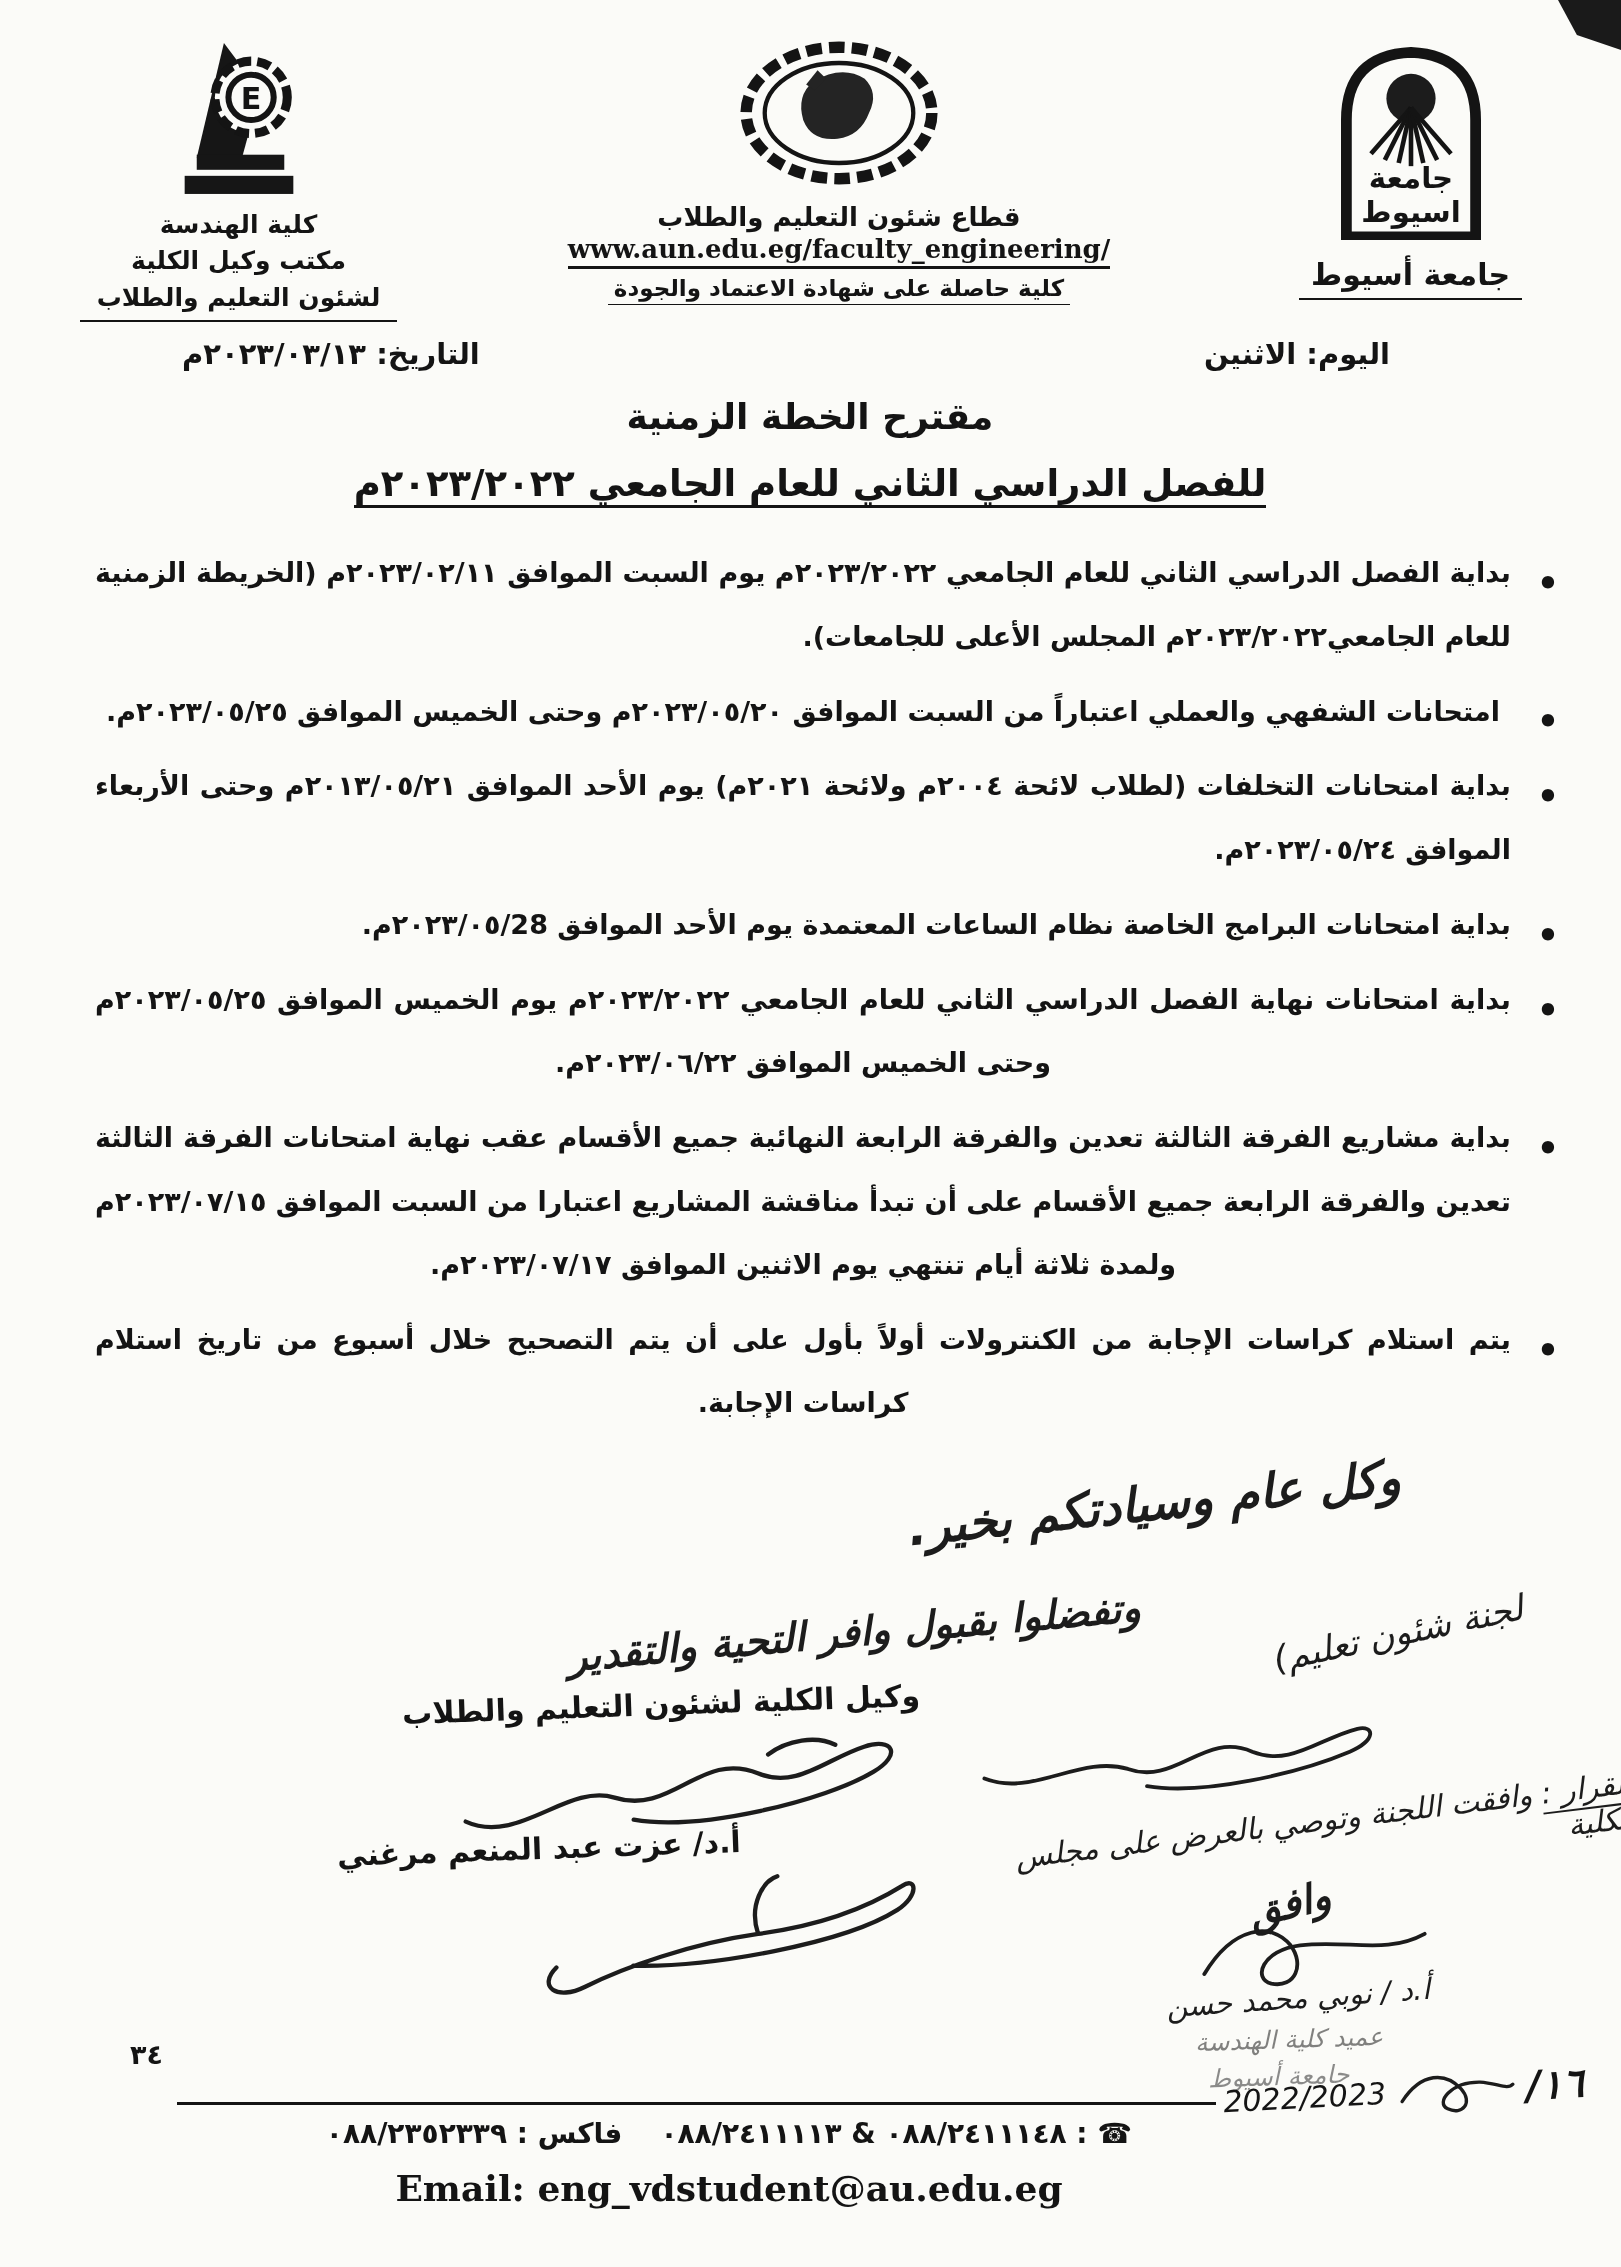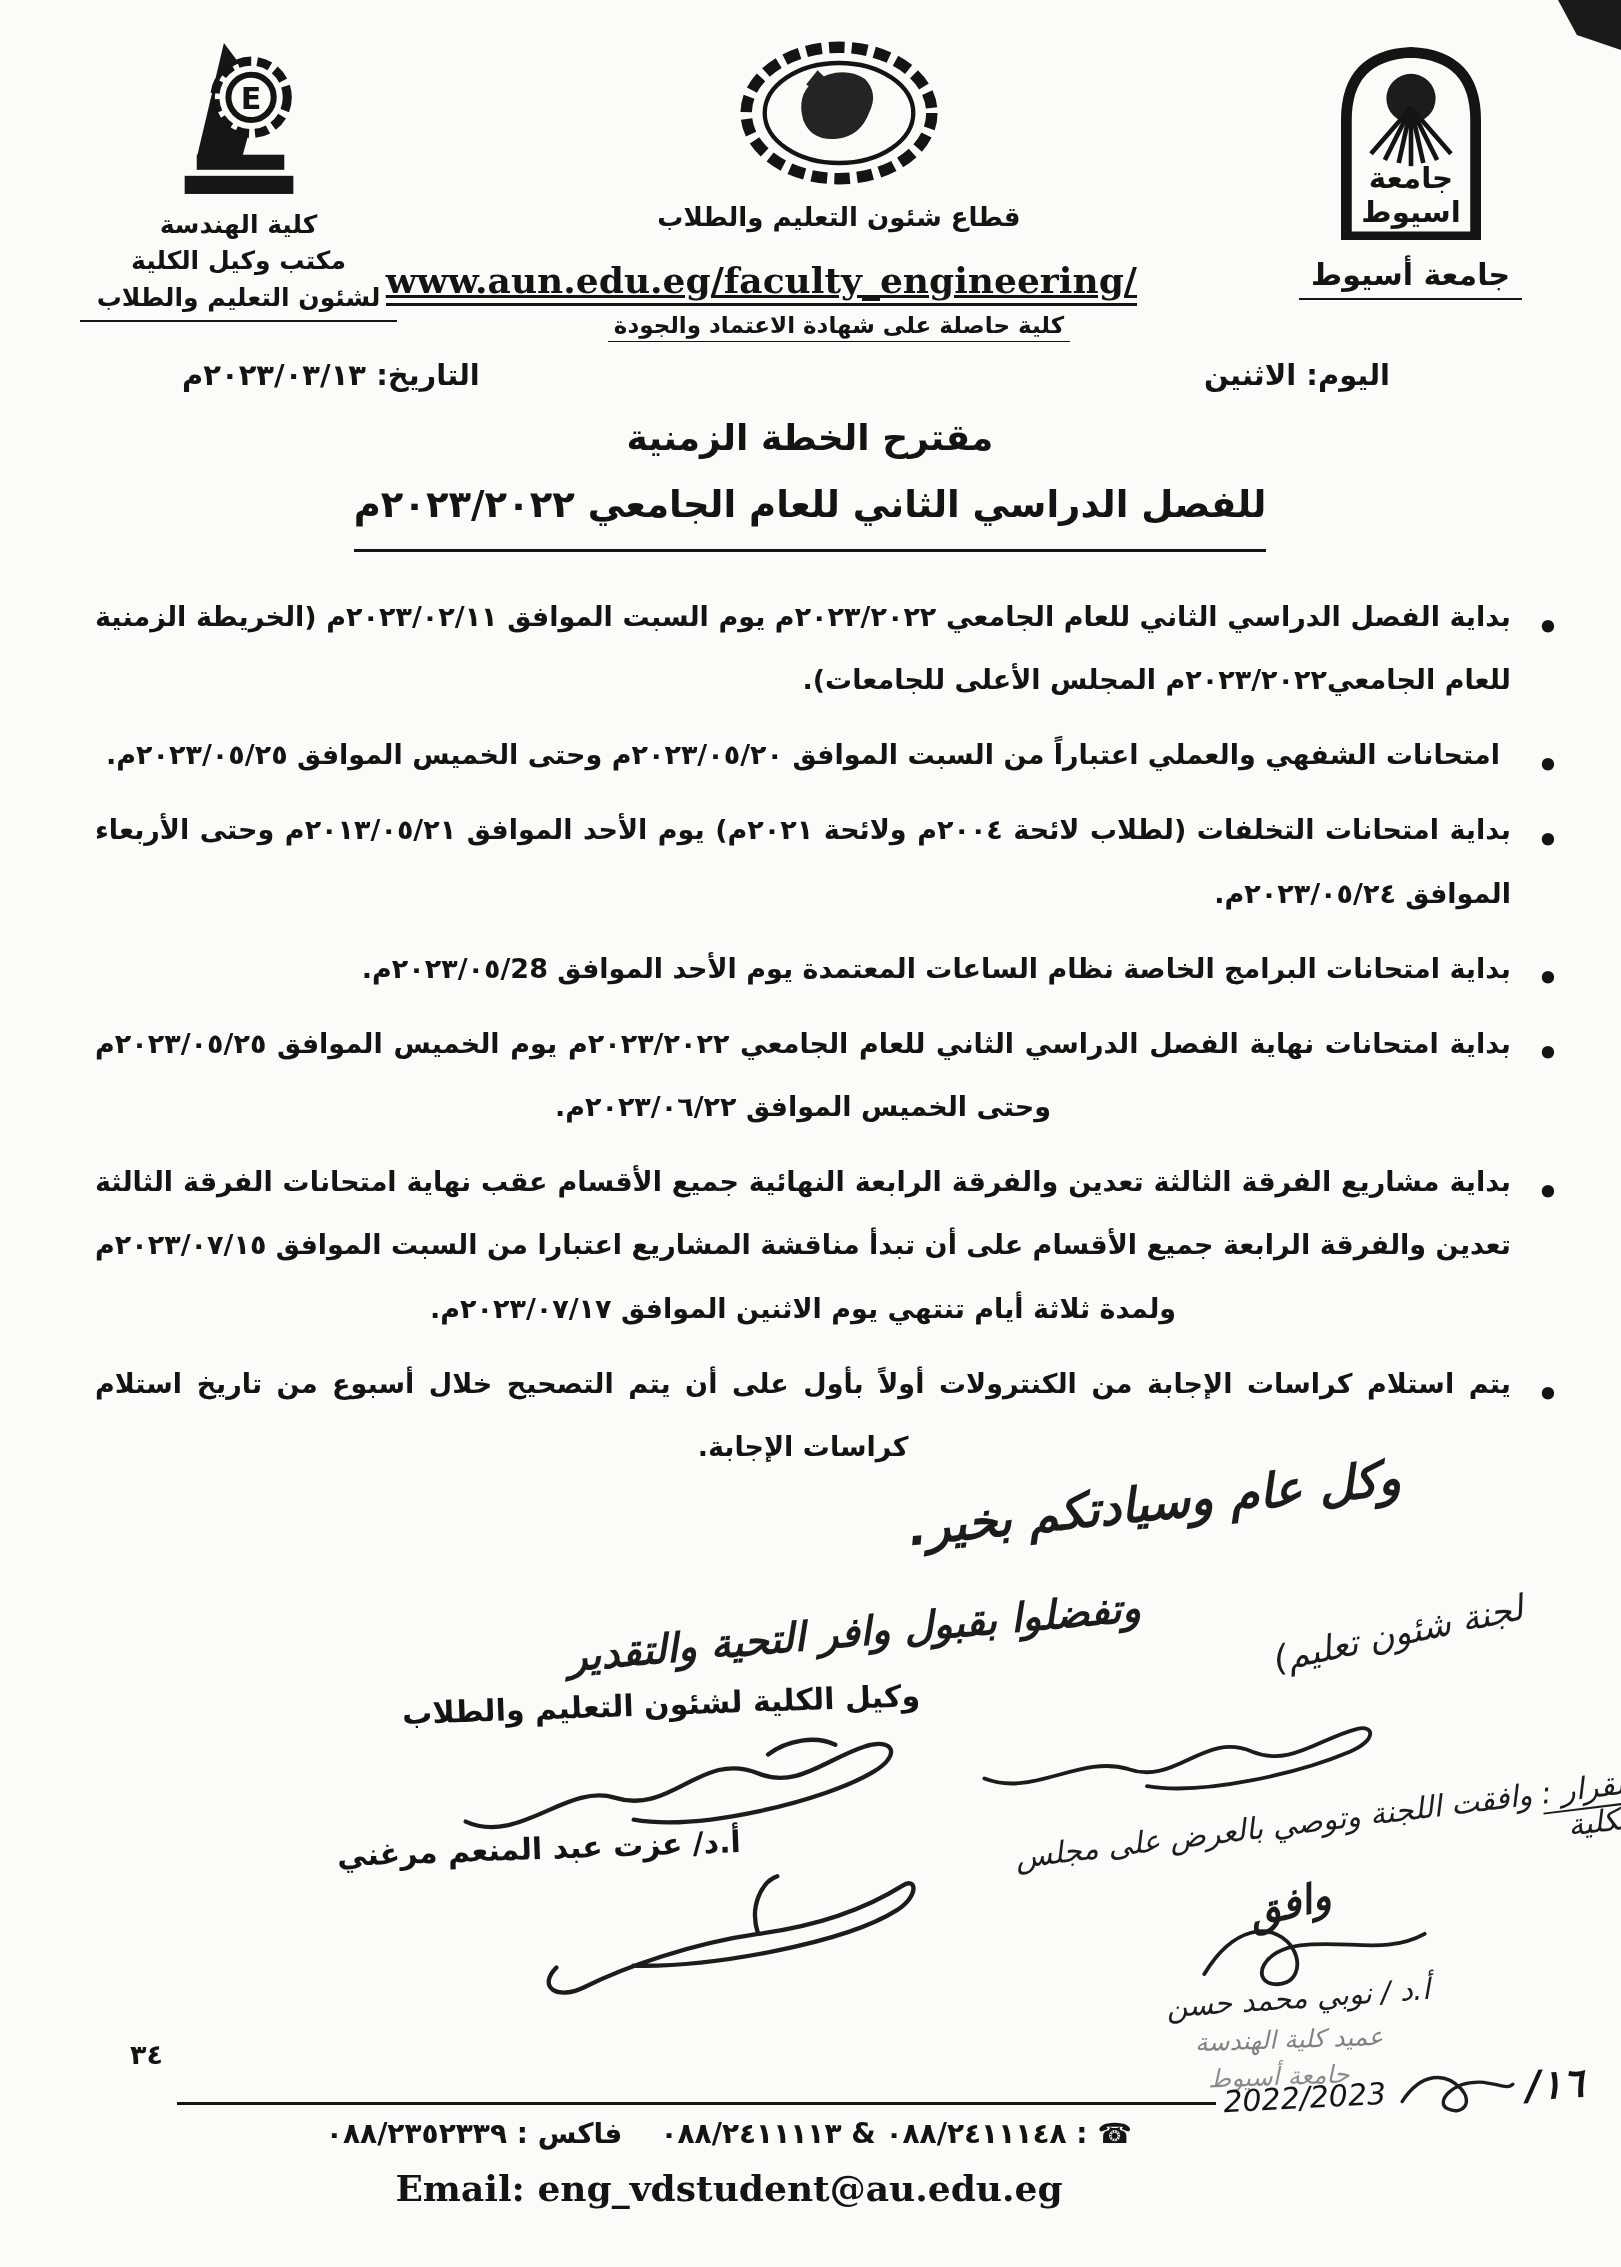--- a/index.html
+++ b/index.html
@@ -9,31 +9,31 @@
     font-family:"DejaVu Sans",sans-serif;direction:rtl;
   }
   
   .hdr{display:flex;justify-content:space-between;align-items:flex-start;padding:40px 81px 0 81px;}
   .hcol{text-align:center;font-weight:700;}
   .hcol-univ{width:259px;}
   .hcol-center{width:596px;}
   .hcol-fac{width:317px;}
   .univ-name{font-size:30px;margin-top:13.4px;display:inline-block;border-bottom:2.9px solid #141414;padding:0 11.5px 5.8px;}
   .sector-line{font-size:26px;margin-top:12px;}
-  .url-line{font-size:36px;margin-top:27px;direction:ltr;font-family:"DejaVu Serif",serif;font-weight:700;display:inline-block;border-bottom:3.8px solid #141414;padding-bottom:1.9px;text-decoration:underline;}
+  .url-line{font-size:26px;margin-top:2px;direction:ltr;font-family:"DejaVu Serif",serif;font-weight:700;display:inline-block;border-bottom:3.8px solid #141414;padding-bottom:1.9px;}
   .accred-line{font-size:23px;margin-top:5.8px;display:inline-block;border-bottom:1.9px solid #141414;padding:0 5.8px 3.8px;}
   .fac-line{font-size:25px;line-height:1.45;}
   .fac-underline{border-bottom:2.9px solid #141414;padding-bottom:4px;}
   
   .meta-row{display:flex;justify-content:space-between;padding:15.4px 231px 0 183px;font-size:29px;font-weight:700;}
   
   .title-block{text-align:center;margin-top:25px;font-weight:700;}
   .title-l1{font-size:36px;}
   .title-l2{font-size:37px;margin-top:25px;}
-  .title-l2 span{display:inline-block;border-bottom:3.8px solid #141414;padding-bottom:23px;}
+  .title-l2 span{display:inline-block;border-bottom:3.8px solid #141414;padding-bottom:0;}
   
   ul.bullets{list-style:none;margin:33px 0 0 0;padding:0 60px 0 96px;}
   ul.bullets li{
     position:relative;padding-right:50px;margin-bottom:11.5px;
     font-size:27px;font-weight:700;line-height:2.35;
     text-align:justify;
   }
   ul.bullets li::before{content:"•";position:absolute;right:1.9px;top:1.9px;font-size:35px;}
   ul.bullets li.last-center{text-align-last:center;}
   

